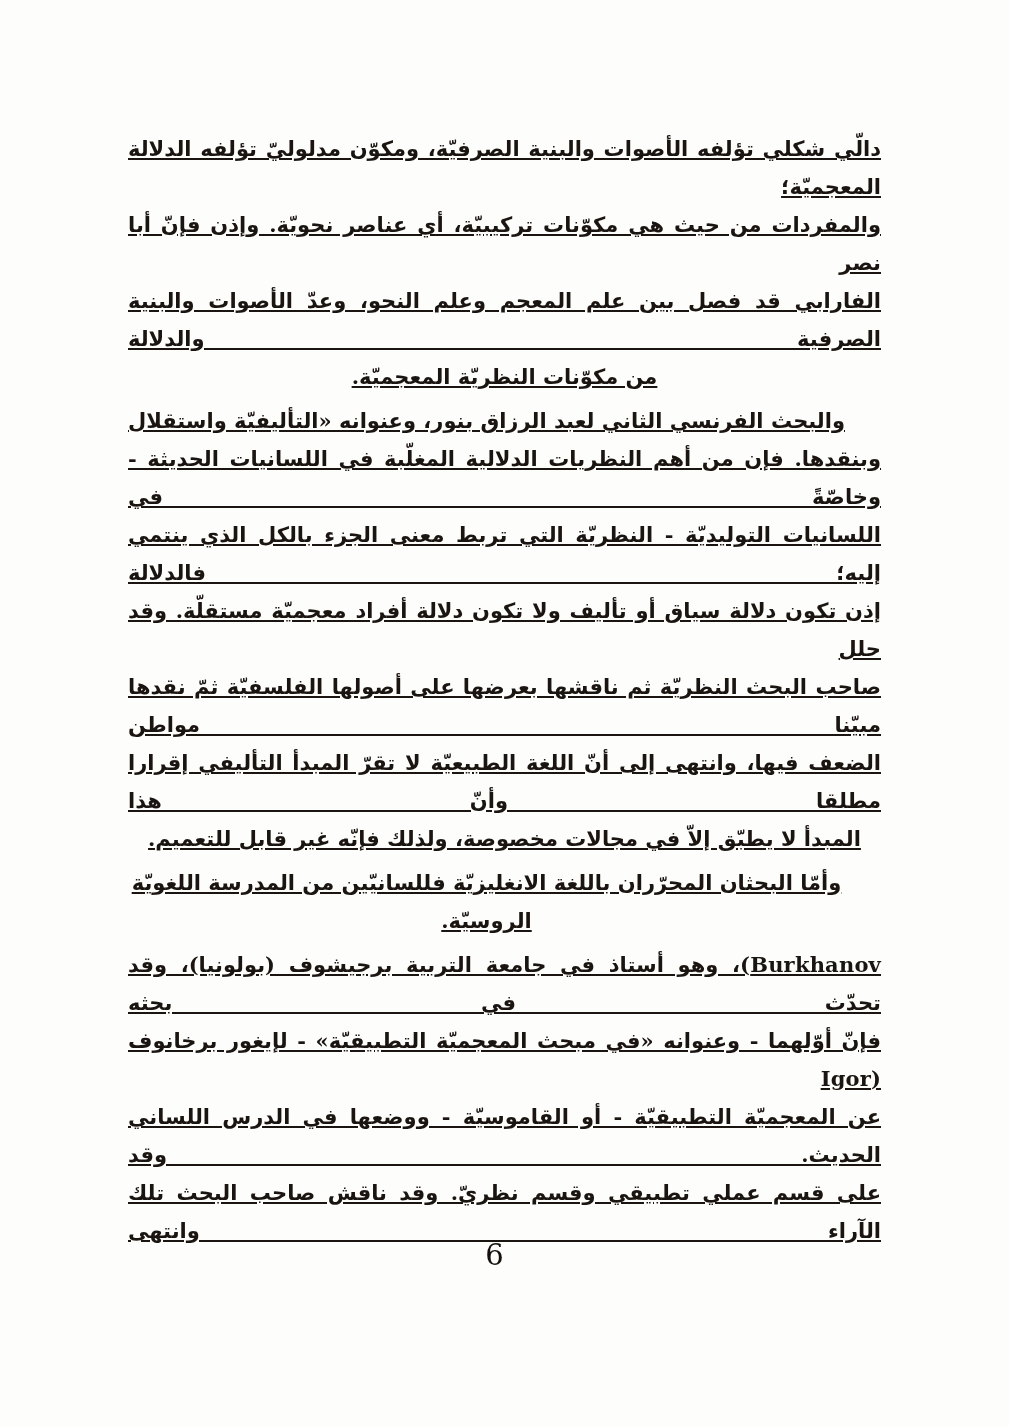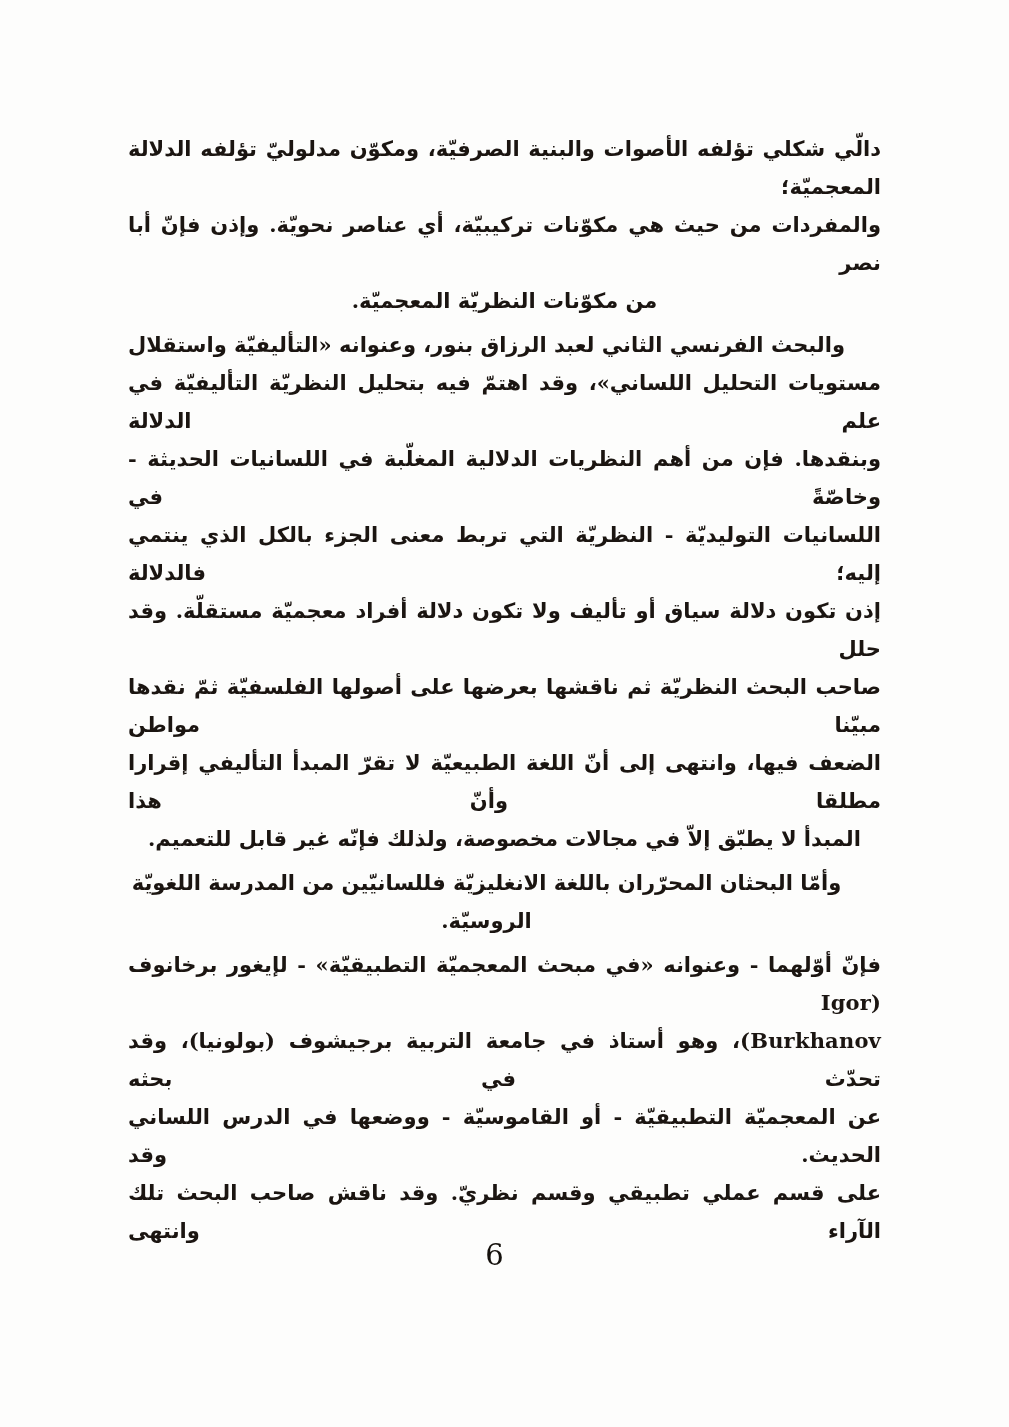--- a/index.html
+++ b/index.html
@@ -24,20 +24,21 @@
     width: 753px;
     direction: rtl;
     unicode-bidi: plaintext;
     font-size: 21px;
     font-weight: 700;
     line-height: 38px;
     letter-spacing: 0.2px;
   }
   .para {
     margin: 0 0 6px 0;
+    text-decoration: underline;
   }
   .para.indent .line:first-child {
     padding-right: 36px;
   }
   .line {
     direction: rtl;
     text-align: center;
     white-space: normal;
   }
   .line.fill {
@@ -57,36 +58,36 @@
   }
 </style>
 </head>
 <body>
 
 <div class="scan-page">
   <div class="text-block">
       <div class="para">
         <div class="line fill" dir="rtl">دالّي شكلي تؤلفه الأصوات والبنية الصرفيّة، ومكوّن مدلوليّ تؤلفه الدلالة المعجميّة؛</div>
         <div class="line fill" dir="rtl">والمفردات من حيث هي مكوّنات تركيبيّة، أي عناصر نحويّة. وإذن فإنّ أبا نصر</div>
+        <div class="line fill" dir="rtl">الفارابي قد فصل بين علم المعجم وعلم النحو، وعدّ الأصوات والبنية الصرفية والدلالة</div>
         <div class="line" dir="rtl">من مكوّنات النظريّة المعجميّة.</div>
       </div>
       <div class="para indent">
         <div class="line fill" dir="rtl">والبحث الفرنسي الثاني لعبد الرزاق بنور، وعنوانه «التأليفيّة واستقلال</div>
-        <div class="line fill" dir="rtl">مستويات التحليل اللساني»، وقد اهتمّ فيه بتحليل النظريّة التأليفيّة في علم الدلالة</div>
         <div class="line fill" dir="rtl">وبنقدها. فإن من أهم النظريات الدلالية المغلّبة في اللسانيات الحديثة - وخاصّةً في</div>
         <div class="line fill" dir="rtl">اللسانيات التوليديّة - النظريّة التي تربط معنى الجزء بالكل الذي ينتمي إليه؛ فالدلالة</div>
         <div class="line fill" dir="rtl">إذن تكون دلالة سياق أو تأليف ولا تكون دلالة أفراد معجميّة مستقلّة. وقد حلل</div>
         <div class="line fill" dir="rtl">صاحب البحث النظريّة ثم ناقشها بعرضها على أصولها الفلسفيّة ثمّ نقدها مبيّنا مواطن</div>
         <div class="line fill" dir="rtl">الضعف فيها، وانتهى إلى أنّ اللغة الطبيعيّة لا تقرّ المبدأ التأليفي إقرارا مطلقا وأنّ هذا</div>
         <div class="line" dir="rtl">المبدأ لا يطبّق إلاّ في مجالات مخصوصة، ولذلك فإنّه غير قابل للتعميم.</div>
       </div>
       <div class="para indent">
         <div class="line" dir="rtl">وأمّا البحثان المحرّران باللغة الانغليزيّة فللسانيّين من المدرسة اللغويّة الروسيّة.</div>
       </div>
       <div class="para">
+        <div class="line fill" dir="rtl">Burkhanov)، وهو أستاذ في جامعة التربية برجيشوف (بولونيا)، وقد تحدّث في بحثه</div>
         <div class="line fill" dir="rtl">فإنّ أوّلهما - وعنوانه «في مبحث المعجميّة التطبيقيّة» - لإيغور برخانوف (Igor</div>
-        <div class="line fill" dir="rtl">Burkhanov)، وهو أستاذ في جامعة التربية برجيشوف (بولونيا)، وقد تحدّث في بحثه</div>
         <div class="line fill" dir="rtl">عن المعجميّة التطبيقيّة - أو القاموسيّة - ووضعها في الدرس اللساني الحديث. وقد</div>
         <div class="line fill" dir="rtl">على قسم عملي تطبيقي وقسم نظريّ. وقد ناقش صاحب البحث تلك الآراء وانتهى</div>
       </div>
     </div>
   <div class="page-number">6</div>
 </div>
 
 </body></html>

